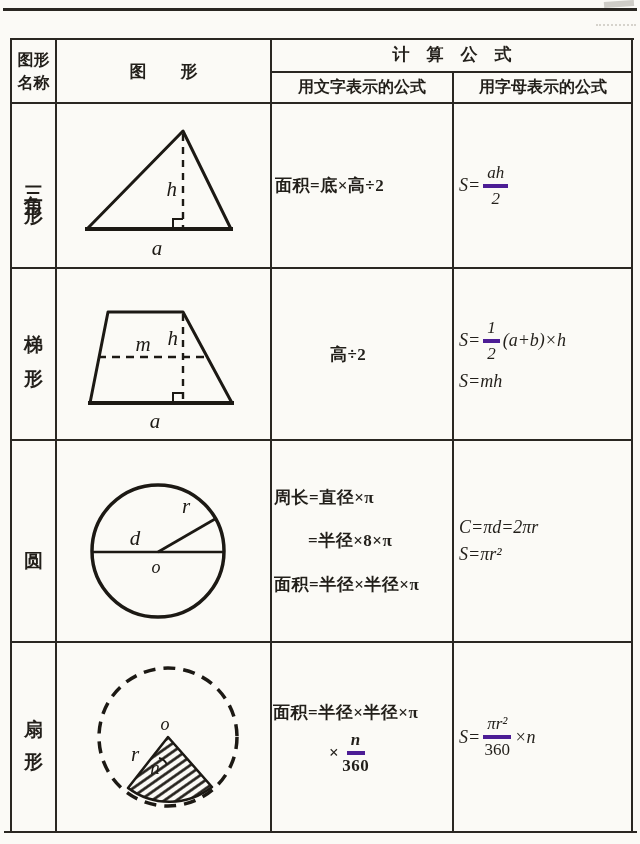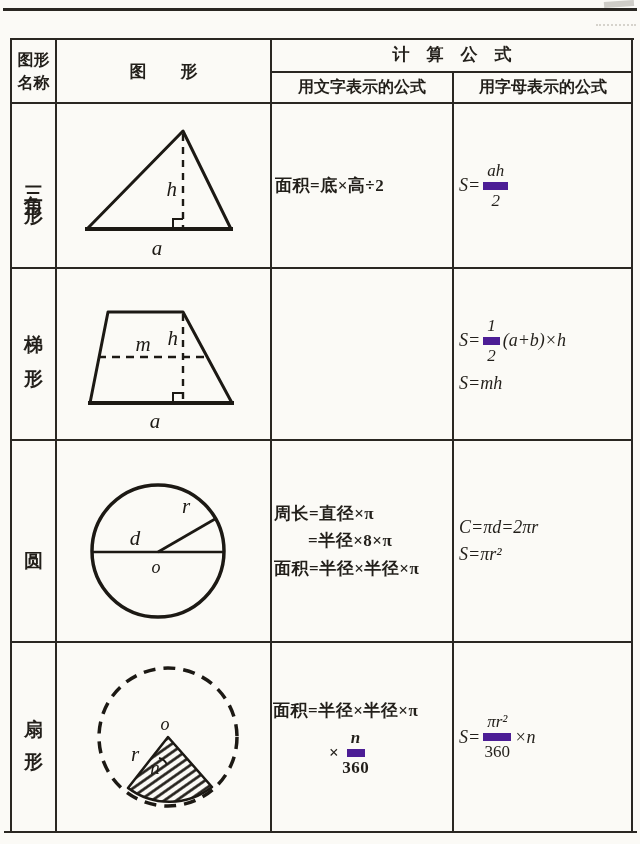--- a/index.html
+++ b/index.html
@@ -29,21 +29,21 @@
     align-items:flex-start;font-size:18px;font-style:italic;font-weight:500;
     line-height:1.5;
   }
   .fline{display:flex;align-items:center;}
   .indent1{padding-left:34px;}
   .indent2{padding-left:56px;}
   .frac{
     display:inline-flex;flex-direction:column;align-items:center;
     vertical-align:middle;line-height:1.05;margin:0 3px;font-size:17px;
   }
-  .frac .num{padding:0 4px 2px;border-bottom:8px solid #4c1d95;}
+  .frac .num{padding:0 4px 2px;border-bottom:4px solid #4c1d95;}
   .frac .den{padding-top:2px;}
   svg text{font-family:"Liberation Serif","DejaVu Serif",serif;font-style:italic;fill:#1c1914;}
   .artifact{position:absolute;opacity:.45;}
 </style>
 </head>
 <body>
 
 <div class="page">
 
   <div class="hline" style="left:3px;top:8px;width:634px;height:3px;"></div>
@@ -104,20 +104,21 @@
     <line x1="33" y1="135" x2="179" y2="135" stroke="#1c1914" stroke-width="4"></line>
     <line x1="128" y1="46" x2="128" y2="135" stroke="#1c1914" stroke-width="2.4" stroke-dasharray="7,6"></line>
     <line x1="43" y1="89" x2="153" y2="89" stroke="#1c1914" stroke-width="2.4" stroke-dasharray="8,6"></line>
     <path d="M118,135 L118,125 L128,125" fill="none" stroke="#1c1914" stroke-width="2"></path>
     <text x="88" y="83" font-size="21" text-anchor="middle">m</text>
     <text x="123" y="77" font-size="21" text-anchor="end">h</text>
     <text x="100" y="160" font-size="21" text-anchor="middle">a</text>
   </svg>
 
   <div class="formula-col" style="left:274px;top:272px;width:178px;height:166px;">
+    <span class="fline indent2">高÷2</span>
   </div>
   <div class="letter-col" style="left:459px;top:274px;width:172px;height:166px;">
     <span class="fline" style="margin-bottom:6px;">
       <span>S=</span>
       <span class="frac">
         <span class="num">1</span>
         <span class="den">2</span>
       </span>
       <span>(a+b)×h</span>
     </span>
@@ -128,21 +129,21 @@
 
   <svg style="position:absolute;left:55px;top:440px;" width="215" height="201" viewBox="0 0 215 201">
     <circle cx="103" cy="111" r="66" fill="none" stroke="#1c1914" stroke-width="3.5"></circle>
     <line x1="37" y1="112" x2="169" y2="112" stroke="#1c1914" stroke-width="2.6"></line>
     <line x1="103" y1="112" x2="160" y2="79" stroke="#1c1914" stroke-width="2.6"></line>
     <text x="80" y="105" font-size="21" text-anchor="middle">d</text>
     <text x="101" y="133" font-size="18" text-anchor="middle">o</text>
     <text x="131" y="73" font-size="21" text-anchor="middle">r</text>
   </svg>
 
-  <div class="formula-col" style="left:274px;top:441px;width:178px;height:200px;">
+  <div class="formula-col" style="left:274px;top:441px;width:178px;height:200px;gap:16px;">
     <span class="fline">周长=直径×π</span>
     <span class="fline indent1">=半径×8×π</span>
     <span class="fline">面积=半径×半径×π</span>
   </div>
   <div class="letter-col" style="left:459px;top:441px;width:172px;height:200px;">
     <span class="fline">C=πd=2πr</span>
     <span class="fline">S=πr²</span>
   </div>
 
   <div class="cell name-cell name-wide" style="left:12px;top:643px;width:43px;height:188px;">扇形</div>

